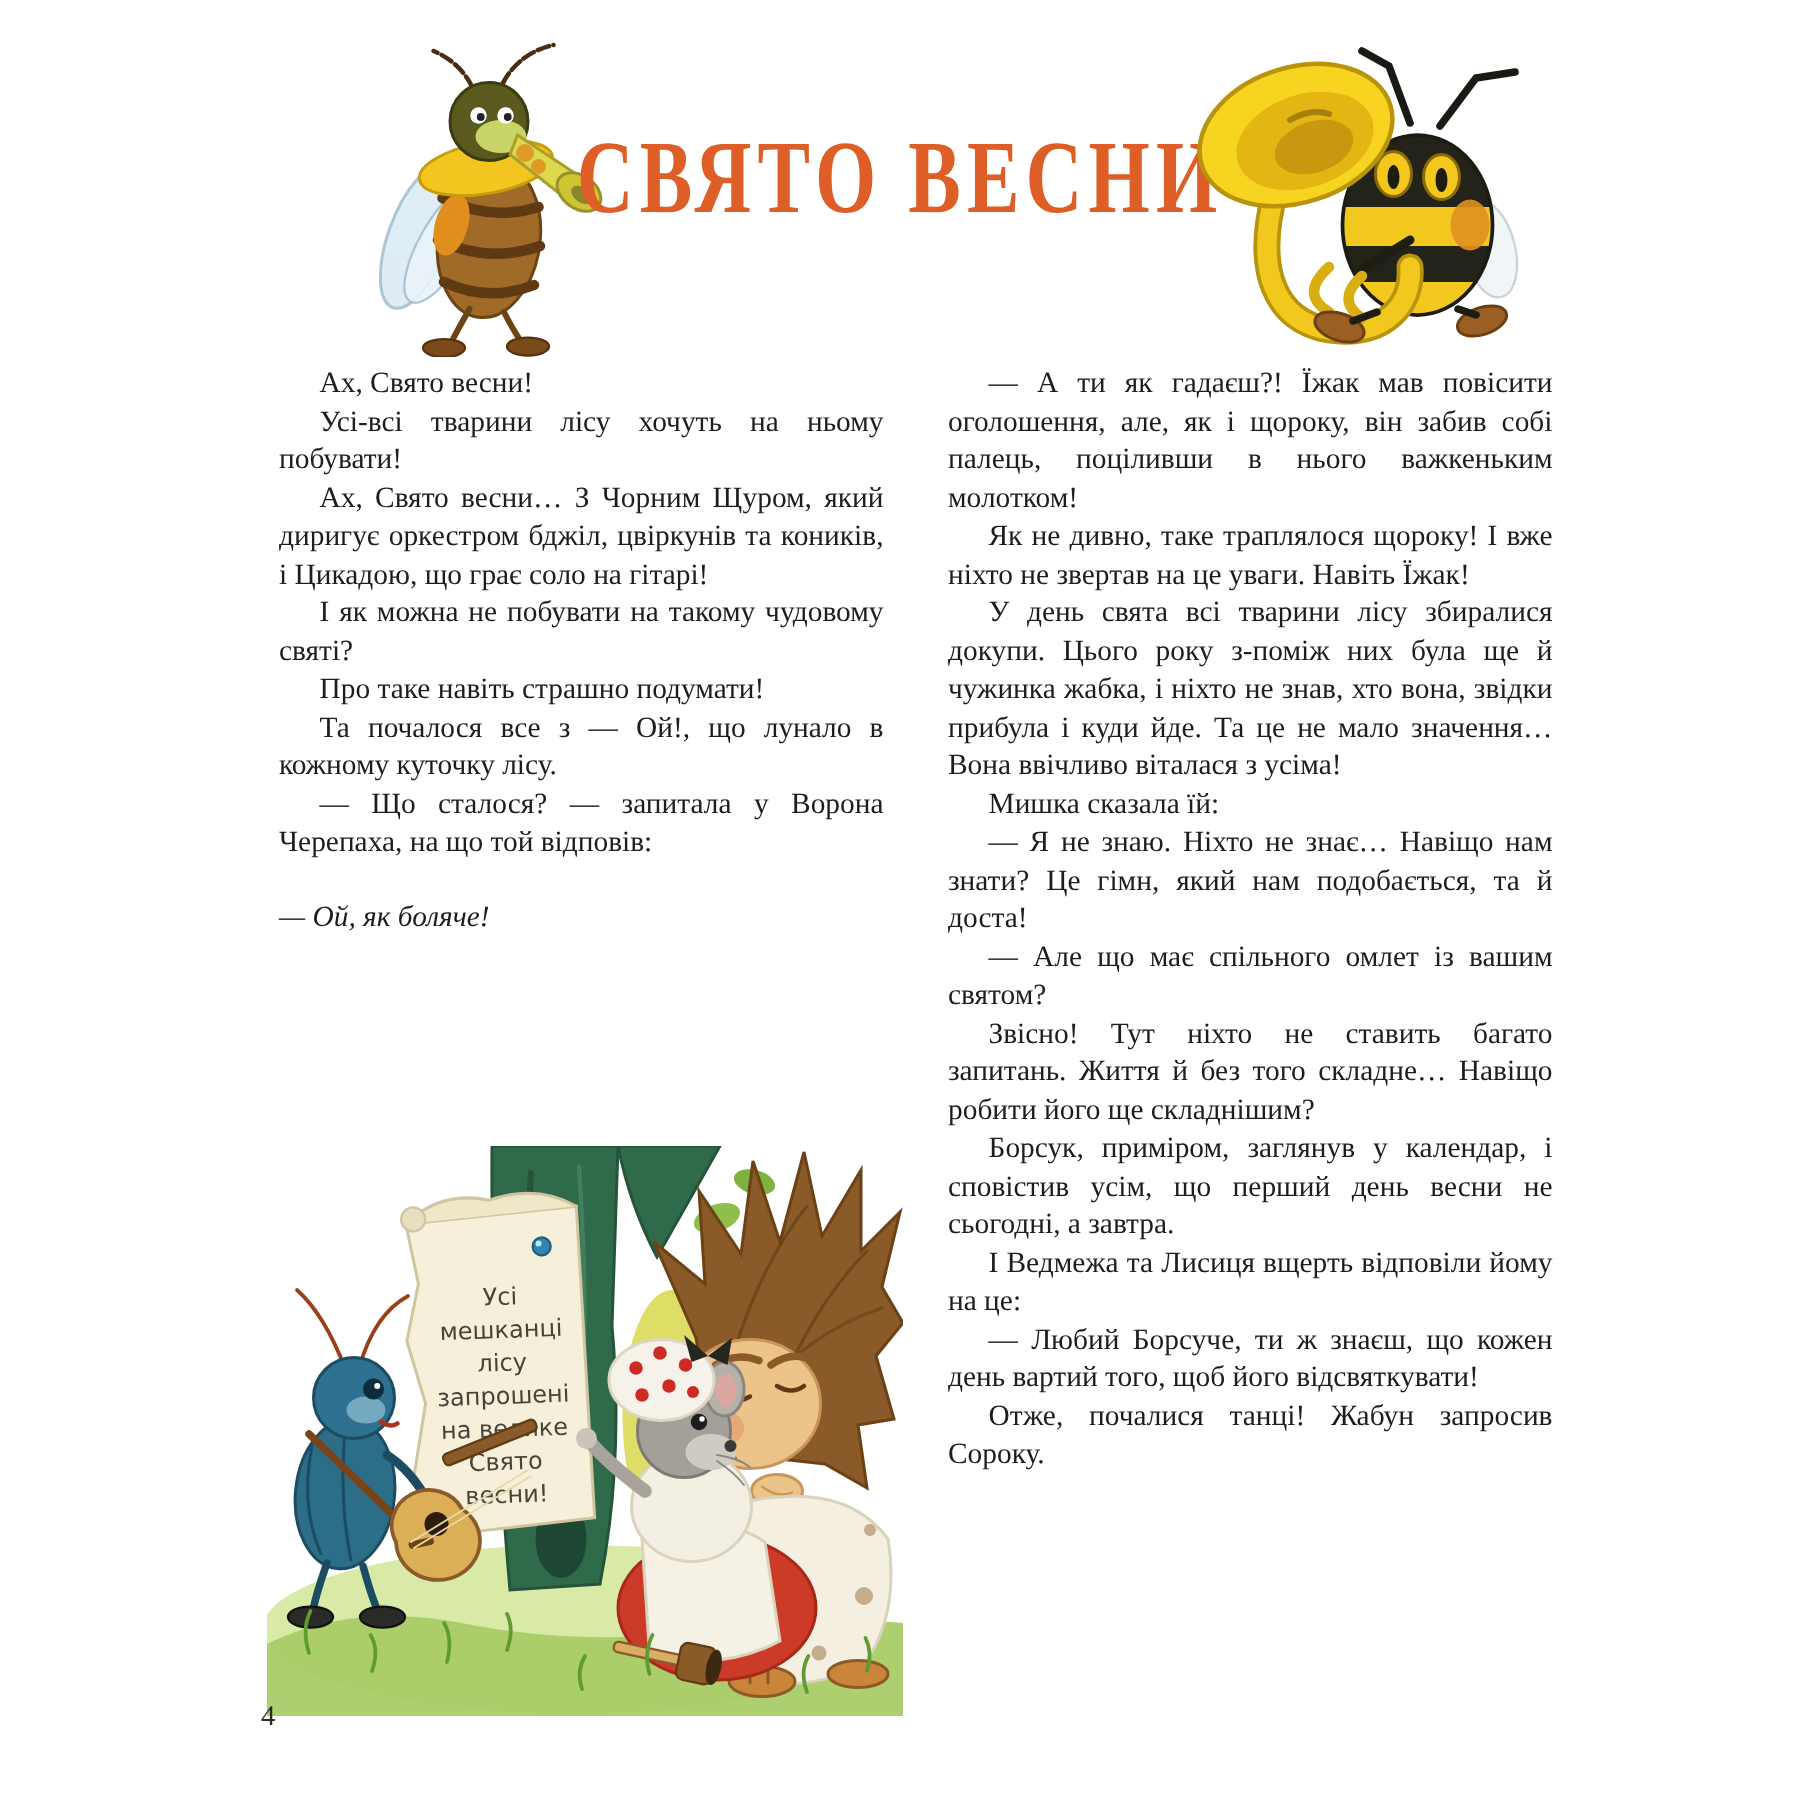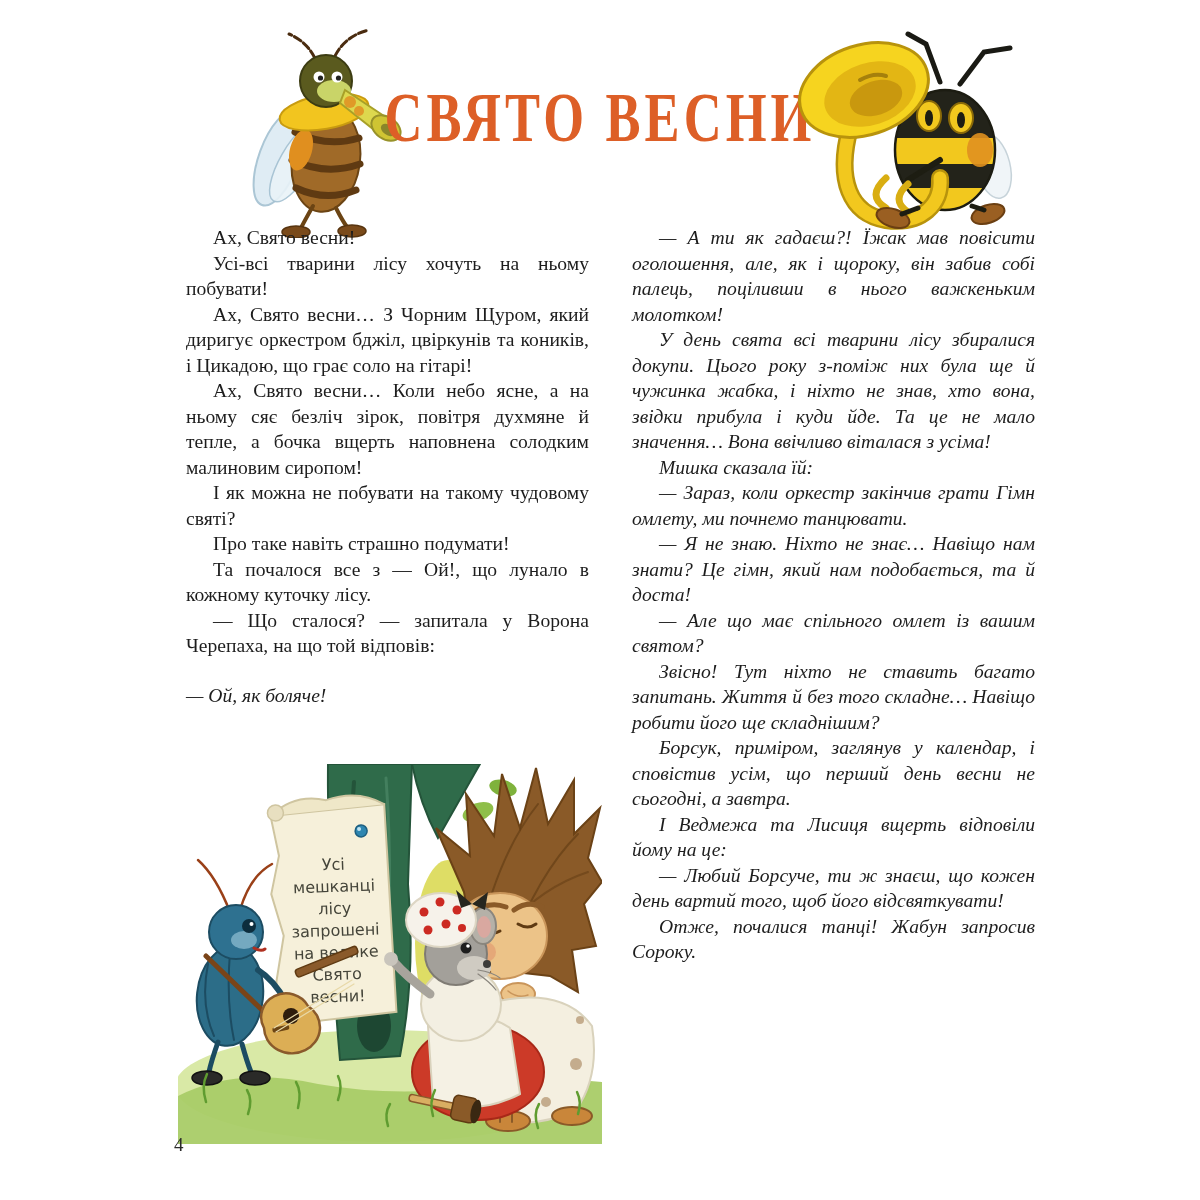--- a/index.html
+++ b/index.html
@@ -2,23 +2,23 @@
 <html><head>
 <meta charset="utf-8">
 <style>
   html,body{margin:0;padding:0;background:#ffffff;}
   .page{position:relative;width:1200px;height:1200px;background:#ffffff;overflow:hidden;
         font-family:"Liberation Serif",serif;color:#1d1d1d;}
   .title{position:absolute;left:0;right:0;top:84px;margin:0;text-align:center;
          font-family:"Liberation Serif",serif;font-weight:600;font-size:64px;line-height:1;
          color:#dd5f27;letter-spacing:5px;transform:scaleX(.82) scaleY(1.08);transform-origin:center top;}
   .illu{position:absolute;}
-  .col{position:absolute;width:403px;top:225px;}
+  .col{position:absolute;width:403px;top:243px;}
   .col-left{left:186px;}
-  .col-right{left:632px;font-style:italic;}
+  .col-right{left:632px;}
   .col p{margin:0;text-indent:27px;text-align:justify;
          font-size:19.6px;line-height:25.5px;color:#1d1d1d;}
   .closing{text-indent:0 !important;text-align:left;font-style:italic;margin-top:24px !important;}
   .scene{position:absolute;left:178px;top:764px;}
   .page-number{position:absolute;left:174px;top:1134px;font-size:19px;color:#2a2a2a;}
   svg text.scroll-txt{font-family:"DejaVu Sans",sans-serif;font-size:16px;fill:#45453a;}
 </style>
 </head>
 <body>
 
@@ -92,33 +92,32 @@
       <ellipse cx="198" cy="186" rx="17" ry="9" fill="#9a5f22" stroke="#6b3f12" stroke-width="2" transform="rotate(-18 198 186)"></ellipse>
       <path d="M128,180 L112,186" stroke="#1d1d12" stroke-width="5"></path>
       <path d="M182,178 L194,182" stroke="#1d1d12" stroke-width="5"></path>
     </g>
   </svg>
 
   <div class="col col-left">
     <p>Ах, Свято весни!</p>
     <p>Усі-всі тварини лісу хочуть на ньому побувати!</p>
     <p>Ах, Свято весни… З Чорним Щуром, який диригує оркестром бджіл, цвіркунів та коників, і Цикадою, що грає соло на гітарі!</p>
-    <p>Ах, Свято весни… Коли небо ясне, а на ньому сяє безліч зірок, повітря духмяне й тепле, а бочка вщерть наповнена солодким малиновим сиропом!</p>
     <p>І як можна не побувати на такому чудовому святі?</p>
     <p>Про таке навіть страшно подумати!</p>
     <p>Та почалося все з — Ой!, що лунало в кожному куточку лісу.</p>
     <p>— Що сталося? — запитала у Ворона Черепаха, на що той відповів:</p>
     <p class="closing">— Ой, як боляче!</p>
   </div>
 
   <div class="col col-right">
     <p>— А ти як гадаєш?! Їжак мав повісити оголошення, але, як і щороку, він забив собі палець, поціливши в нього важкеньким молотком!</p>
+    <p>Як не дивно, таке траплялося щороку! І вже ніхто не звертав на це уваги. Навіть Їжак!</p>
     <p>У день свята всі тварини лісу збиралися докупи. Цього року з-поміж них була ще й чужинка жабка, і ніхто не знав, хто вона, звідки прибула і куди йде. Та це не мало значення… Вона ввічливо віталася з усіма!</p>
     <p>Мишка сказала їй:</p>
-    <p>— Зараз, коли оркестр закінчив грати Гімн омлету, ми почнемо танцювати.</p>
     <p>— Я не знаю. Ніхто не знає… Навіщо нам знати? Це гімн, який нам подобається, та й доста!</p>
     <p>— Але що має спільного омлет із вашим святом?</p>
     <p>Звісно! Тут ніхто не ставить багато запитань. Життя й без того складне… Навіщо робити його ще складнішим?</p>
     <p>Борсук, приміром, заглянув у календар, і сповістив усім, що перший день весни не сьогодні, а завтра.</p>
     <p>І Ведмежа та Лисиця вщерть відповіли йому на це:</p>
     <p>— Любий Борсуче, ти ж знаєш, що кожен день вартий того, щоб його відсвяткувати!</p>
     <p>Отже, почалися танці! Жабун запросив Сороку.</p>
   </div>
 
   <svg class="scene" width="424" height="380" viewBox="0 0 424 380">

